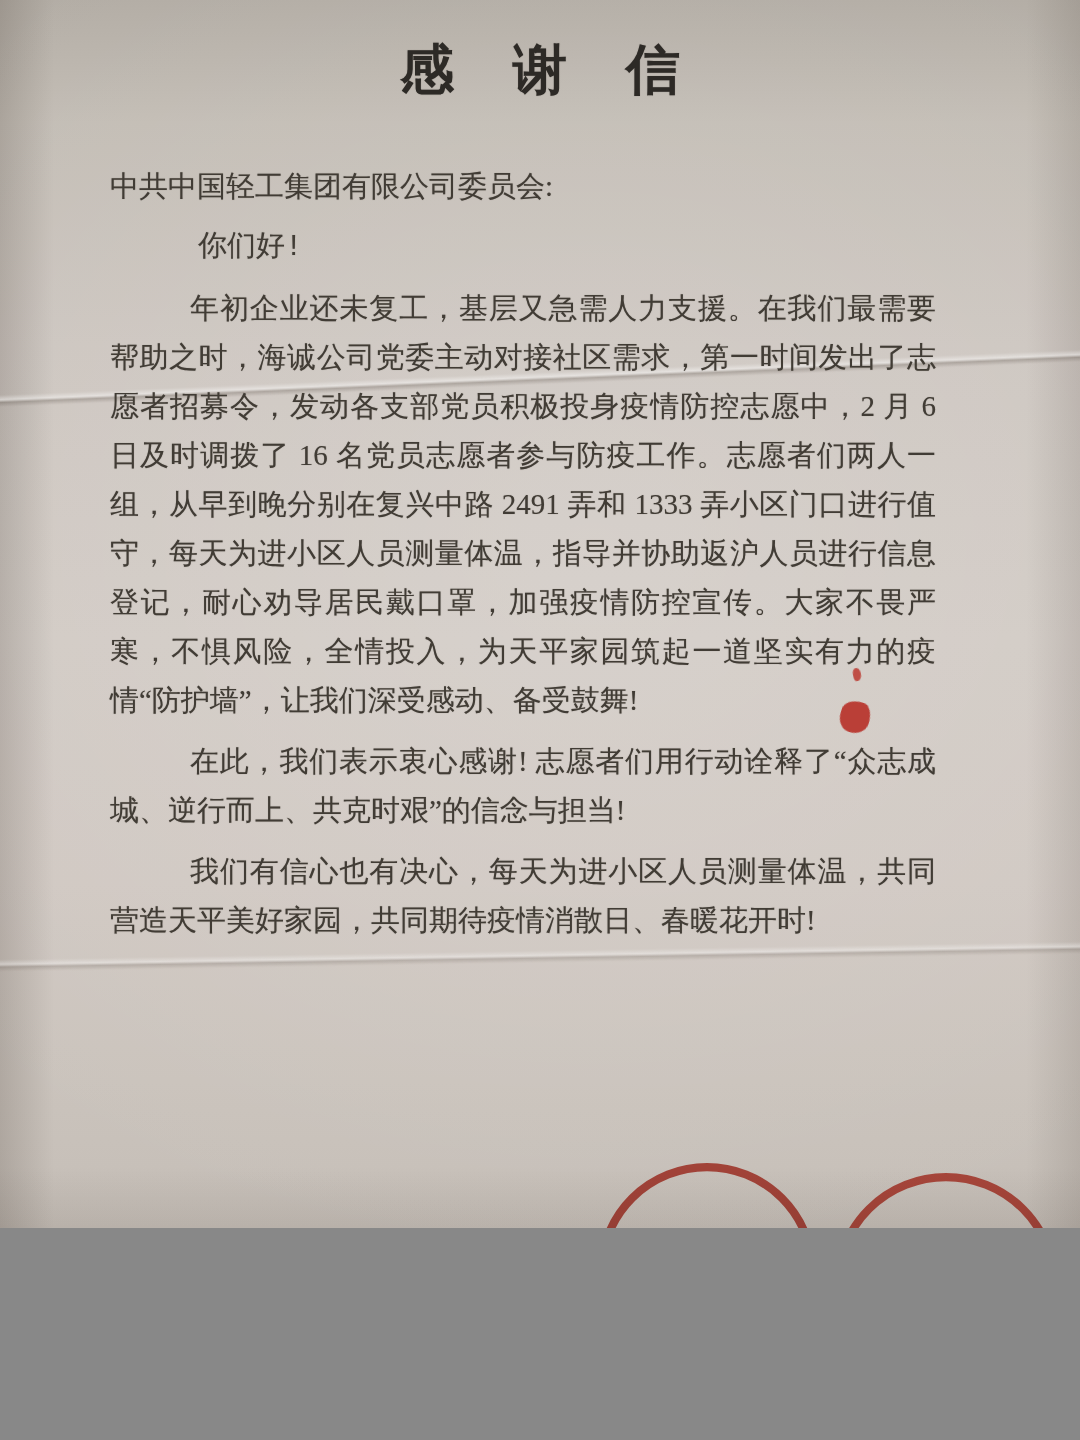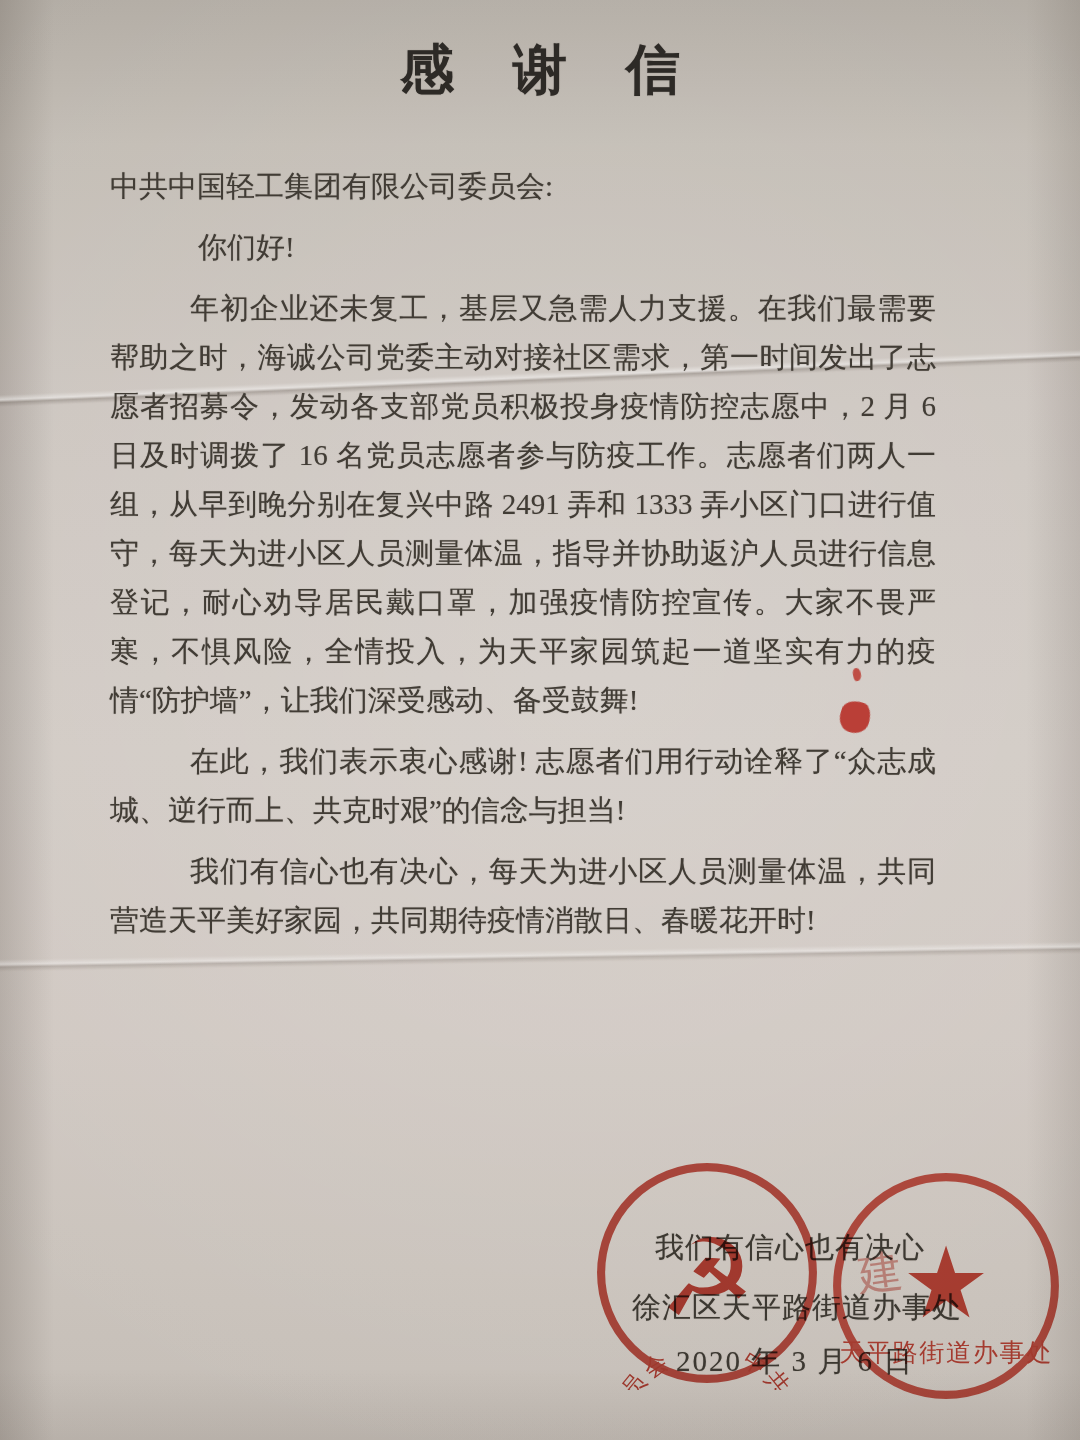--- a/index.html
+++ b/index.html
@@ -1,18 +1,18 @@
 <!DOCTYPE html>
 <html><head>
 <meta charset="utf-8">
 <style>
   html,body{margin:0;padding:0;background:#888;}
   .paper{
     position:relative;
-    width:1080px;height:1440px;
+    width:1080px;height:1228px;
     overflow:hidden;
     font-family:"Liberation Serif", serif;
     background:
       linear-gradient(90deg, rgba(70,60,52,.20), rgba(0,0,0,0) 5%),
       linear-gradient(270deg, rgba(70,60,52,.14), rgba(0,0,0,0) 5%),
       linear-gradient(0deg, rgba(70,60,52,.10), rgba(0,0,0,0) 5%),
       radial-gradient(120% 85% at 55% 45%, rgba(255,255,255,.14), rgba(0,0,0,0) 70%),
       linear-gradient(180deg, #b3ada5 0%, #c3bdb5 10%, #ccc5bf 28%, #d1cac4 52%, #d0c8c2 72%, #cac3bc 88%, #c5beb7 100%);
   }
   
@@ -36,21 +36,21 @@
   }
   
   .letter-body{
     position:absolute;top:150px;left:98px;width:850px;z-index:2;
     font-size:29px;line-height:49px;color:#413c35;
     text-align:justify;
     text-shadow:0 0 1px rgba(60,54,47,.40);
   }
   .letter-body p{margin:12px;padding:0;}
   .salutation{margin-left:30px;}
-  .greeting{text-indent:88px;}
+  .greeting{text-indent:88px;font-family:Liberation Mono, monospace;}
   .para{text-indent:80px;}
   
   .sig{
     position:absolute;z-index:2;color:#3c3831;font-size:29px;
     text-shadow:0 0 1px rgba(60,54,47,.40);white-space:nowrap;
   }
   .sig1{left:655px;top:1228px;letter-spacing:1px;}
   .sig2{left:632px;top:1288px;letter-spacing:1px;}
   .sigdate{left:676px;top:1342px;letter-spacing:2px;text-align:center;}
   

